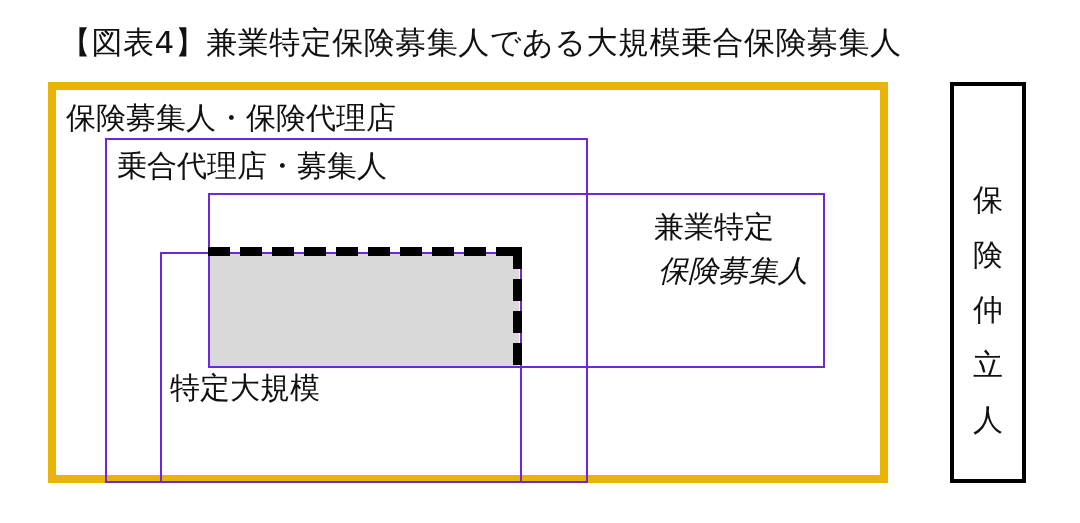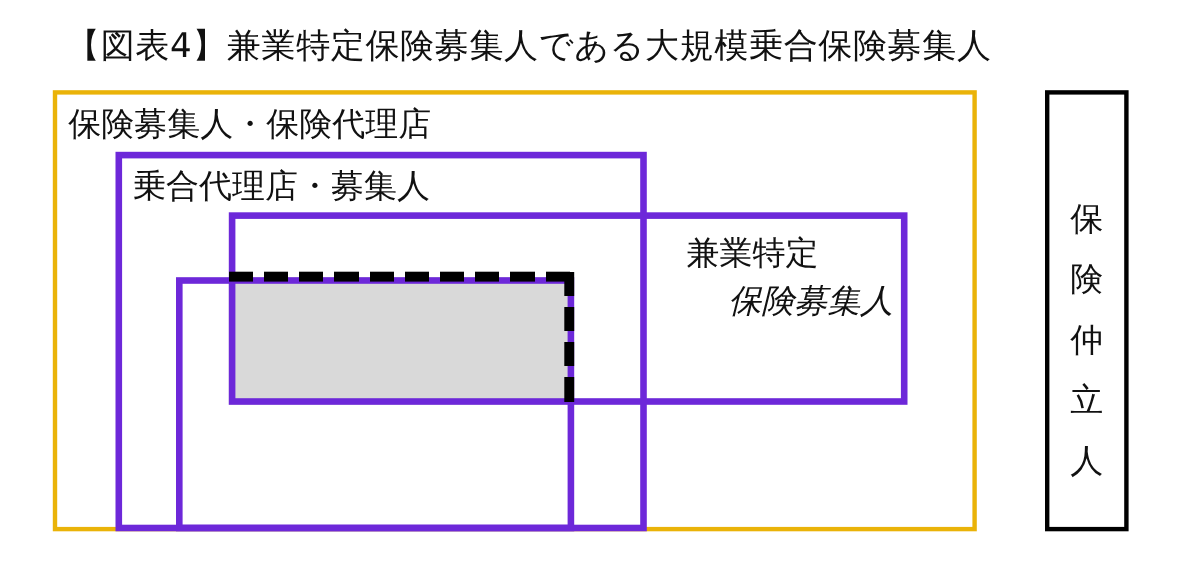--- a/index.html
+++ b/index.html
@@ -35,25 +35,25 @@
     color: #111111;
   }
 
   
   .box {
     position: absolute;
     box-sizing: border-box;
     background: transparent;
   }
   .box-outer {
-    border: 4px solid #eab308;
+    border: 8px solid #eab308;
     text-align: right;
   }
   .box-solid {
-    border: 6px solid #6d28d9;
+    border: 2px solid #6d28d9;
   }
   .box-vertical {
     border: 4px solid #000000;
   }
 
   
   .box-label {
     position: absolute;
     font-size: 30px;
     line-height: 44px;
@@ -121,28 +121,29 @@
 
   <div class="box box-outer" style="left:48px; top:82px; width:840px; height:401px;">
     <div class="box-label" style="left:10px; top:6px;">保険募集人・保険代理店</div>
   </div>
 
   <div class="box box-solid" style="left:105px; top:138px; width:483px; height:345px;">
     <div class="box-label" style="left:10px; top:4px;">乗合代理店・募集人</div>
   </div>
 
   <div class="box box-solid" style="left:208px; top:193px; width:617px; height:175px;">
-    <div class="box-label label-right" style="left:410px; top:10px;">
+    <div class="box-label label-right" style="left:410px; top:10px;text-align:center;">
       <span>兼業特定</span>
       <span class="line2-indent">保険募集人</span>
     </div>
   </div>
 
   <div class="box box-solid" style="left:160px; top:252px; width:362px; height:231px;">
     <div class="box-label" style="left:8px; top:112px;">
+      <span>特定大規模</span>
     </div>
   </div>
 
   <div class="dash-edge dash-top" style="left:208px; top:247px; width:314px; height:9px;"></div>
   <div class="dash-edge dash-right" style="left:513px; top:247px; width:9px; height:121px;"></div>
 
   <div class="box box-vertical" style="left:950px; top:82px; width:76px; height:401px;">
     <div class="vertical-label">
       <span>保</span>
       <span>険</span>

